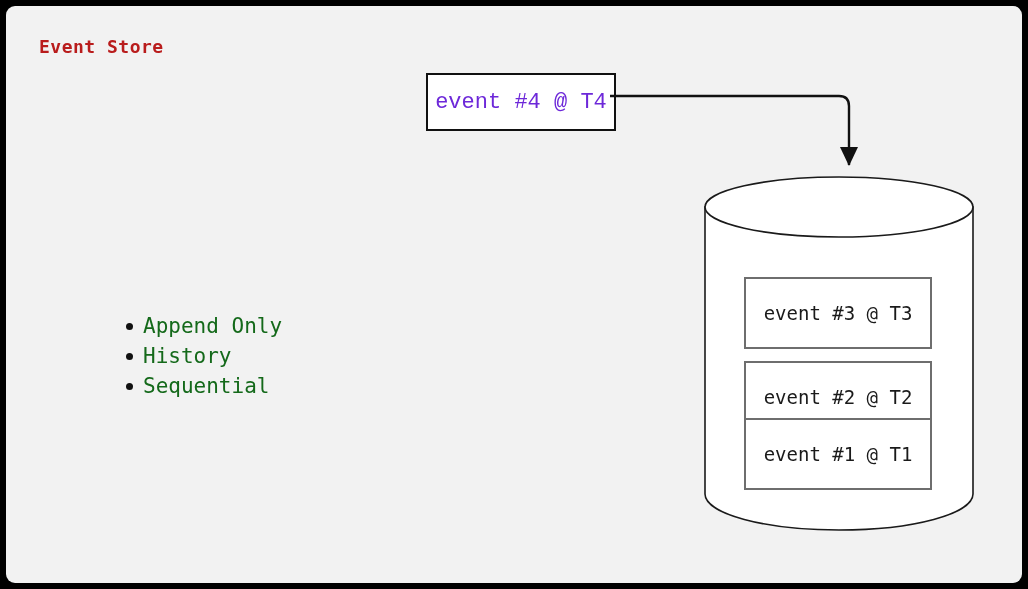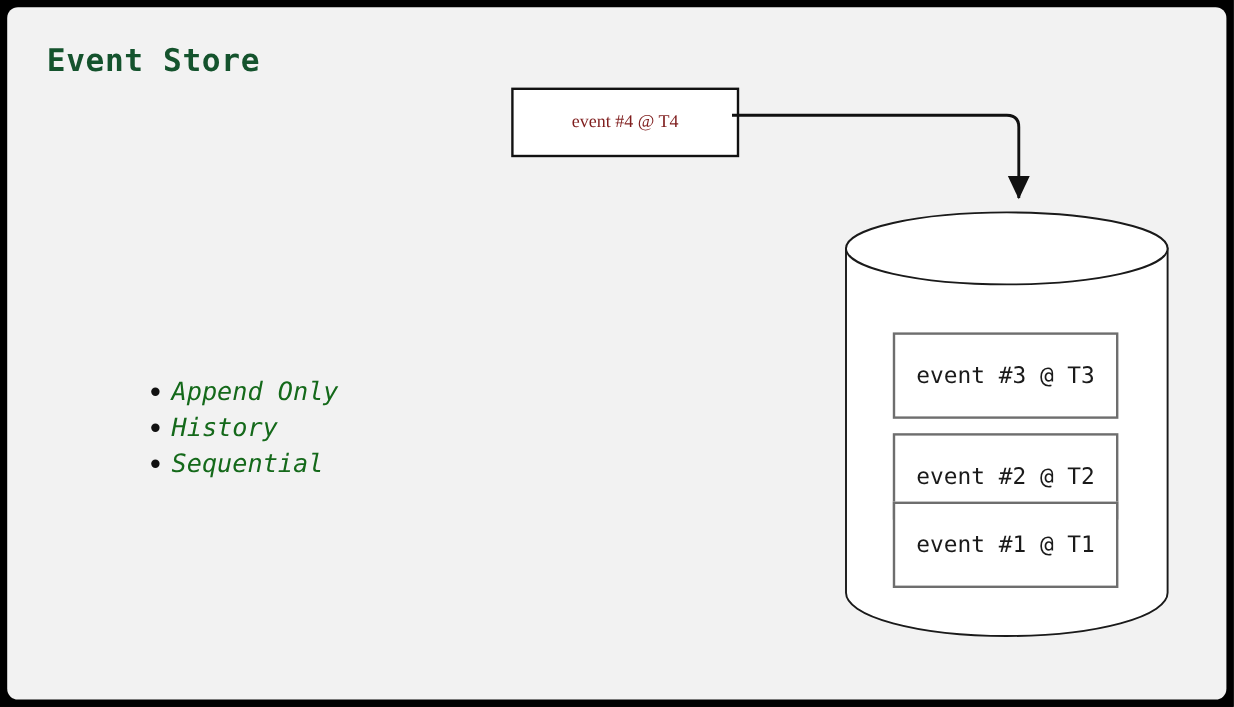--- a/index.html
+++ b/index.html
@@ -32,24 +32,24 @@
     border-radius: 9px;
     overflow: hidden;
   }
 
   
   #title {
     position: absolute;
     left: 33px;
     top: 30px;
     font-family: "DejaVu Sans Mono", "Liberation Mono", monospace;
-    font-size: 26px;
+    font-size: 18px;
     font-weight: bold;
     letter-spacing: 0.5px;
-    color: #14532d;
+    color: #b91c1c;
     white-space: nowrap;
     text-align: right;
   }
 
   
   #bullets {
     position: absolute;
     left: 113px;
     top: 305px;
     margin: 0;
@@ -57,21 +57,20 @@
     list-style: none;
   }
   #bullets li {
     position: relative;
     height: 30px;
     line-height: 30px;
     font-family: "DejaVu Sans Mono", "Liberation Mono", monospace;
     font-size: 21px;
     color: #14691a;
     white-space: nowrap;
-    font-style: italic;
   }
   #bullets li .dot {
     position: absolute;
     left: -17px;
     top: 12px;
     width: 7px;
     height: 7px;
     border-radius: 50%;
     background: #111111;
   }
@@ -84,23 +83,23 @@
     width: 190px;
     height: 58px;
     background: #ffffff;
     border: 2px solid #111111;
     box-sizing: border-box;
     display: flex;
     align-items: center;
     justify-content: center;
   }
   #incoming-box .boxlabel {
-    font-family: Liberation Serif, serif;
-    font-size: 15px;
-    color: #7f1d1d;
+    font-family: Liberation Mono, monospace;
+    font-size: 22px;
+    color: #6d28d9;
     white-space: nowrap;
   }
 
   
   #arrow-layer {
     position: absolute;
     left: 0;
     top: 0;
     width: 1016px;
     height: 577px;

